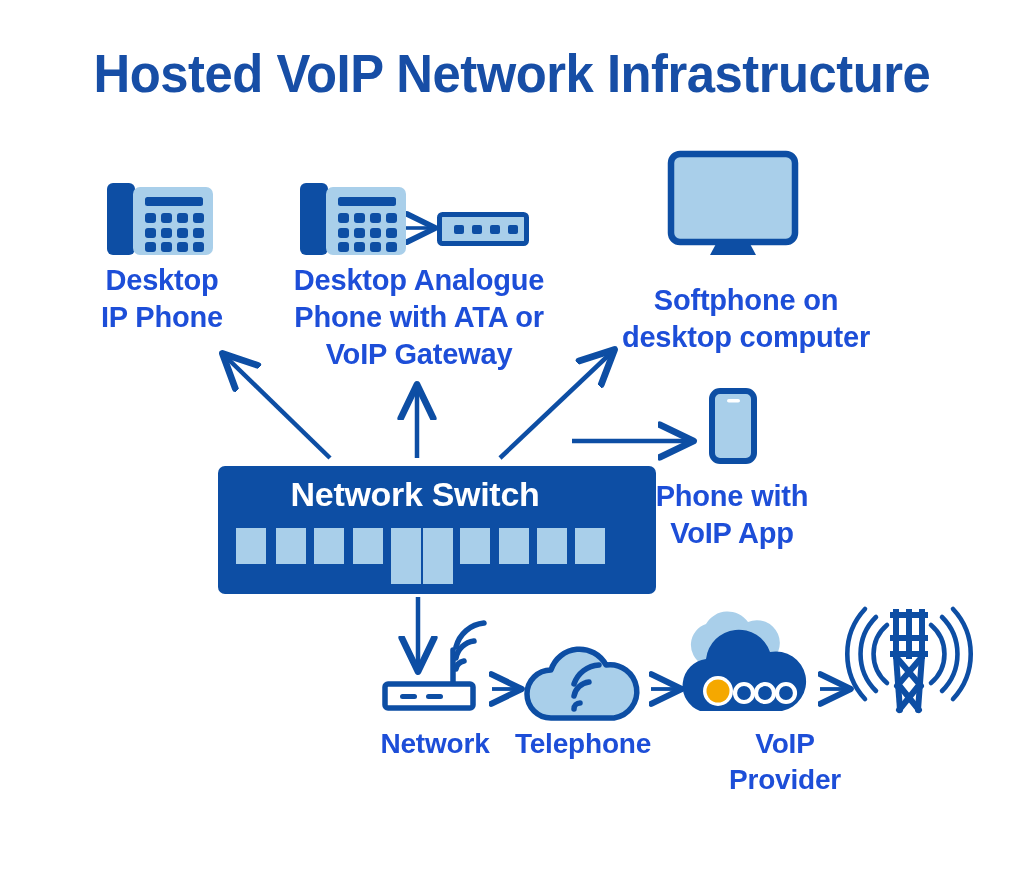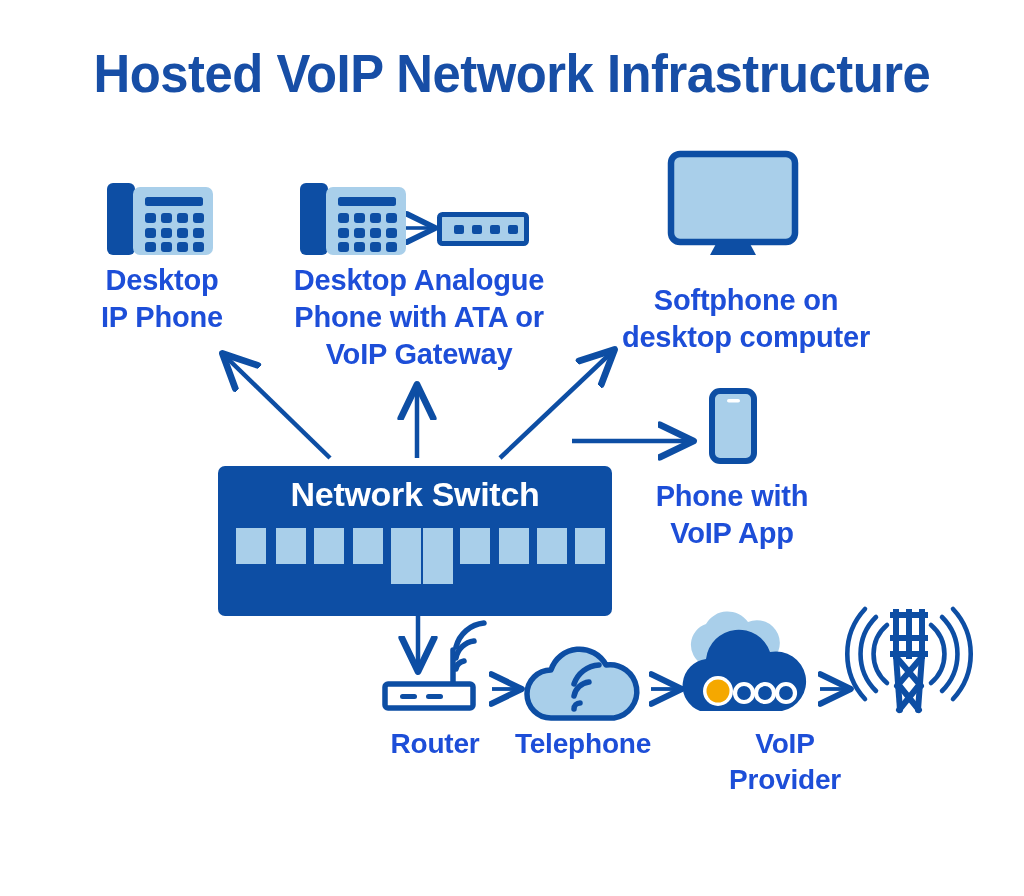--- a/index.html
+++ b/index.html
@@ -41,23 +41,24 @@
     letter-spacing:-0.2px;
   }
   .label.small{font-size:28px;}
   
   .icon{position:absolute;}
   .icon svg{display:block;overflow:visible;}
   
   #switch-box{
     position:absolute;
     left:218px; top:466px;
-    width:394px; height:150px;
+    width:394px; height:128px;
     background:#0d4ea4;
     border-radius:7px;
+    padding-left:44px;
   }
   #switch-title{
     position:absolute;
     left:0; top:9px; width:394px;
     text-align:center;
     color:#ffffff;
     font-size:34px;
     font-weight:bold;
     letter-spacing:-0.3px;
   }
@@ -203,21 +204,21 @@
 
       <path d="M74,49 A10,10 0 0 1 82,41" fill="none" stroke="#0d4ea4" stroke-width="5.5" stroke-linecap="round"></path>
       <path d="M74,38 A21,21 0 0 1 92,21" fill="none" stroke="#0d4ea4" stroke-width="5.5" stroke-linecap="round"></path>
       <path d="M74,27 A32,32 0 0 1 102,3" fill="none" stroke="#0d4ea4" stroke-width="5.5" stroke-linecap="round"></path>
 
       <rect x="3" y="64" width="88" height="24" rx="3" fill="#ffffff" stroke="#0d4ea4" stroke-width="5.5"></rect>
       <rect x="18" y="74" width="17" height="5" rx="2.5" fill="#0d4ea4"></rect>
       <rect x="44" y="74" width="17" height="5" rx="2.5" fill="#0d4ea4"></rect>
     </svg>
   </div>
-  <div class="label small" style="left:360px; top:726px; width:150px;">Router</div>
+  <div class="label small" style="left:360px; top:726px; width:150px;">Network</div>
 
   <div class="icon" style="left:524px; top:643px;">
     <svg width="116" height="78" viewBox="0 0 116 78">
       <path d="M27,75
                A24,24 0 0 1 27,27
                A30,30 0 0 1 82,22
                A22,22 0 0 1 90,75 Z" fill="#a9cfea" stroke="#0d4ea4" stroke-width="5.5" stroke-linejoin="round"></path>
       <path d="M50,66 A6,6 0 0 1 56,60" fill="none" stroke="#0d4ea4" stroke-width="5.5" stroke-linecap="round"></path>
       <path d="M50,53 A17,17 0 0 1 65,39" fill="none" stroke="#0d4ea4" stroke-width="5.5" stroke-linecap="round"></path>
       <path d="M50,41 A28,28 0 0 1 75,22" fill="none" stroke="#0d4ea4" stroke-width="5.5" stroke-linecap="round"></path>

